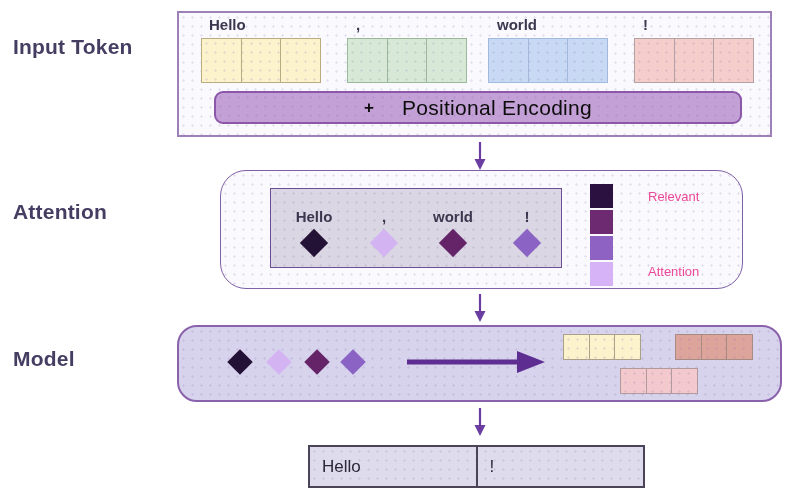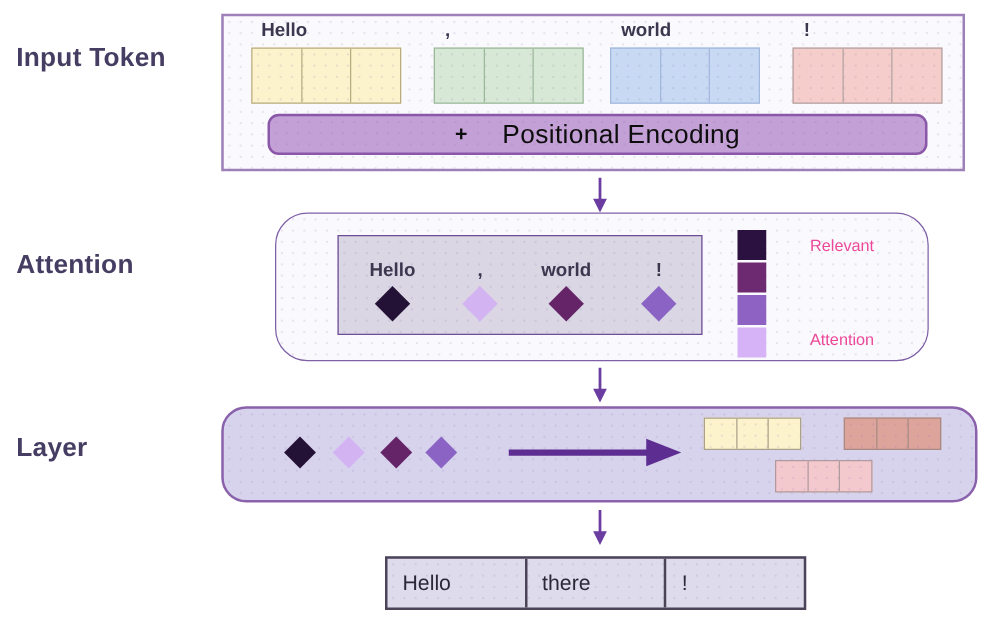--- a/index.html
+++ b/index.html
@@ -61,21 +61,21 @@
 
 <div class="canvas">
 
   <div class="heading" style="left:13px;top:32px">
     <div>Input Token</div>
   </div>
   <div class="heading" style="left:13px;top:197px">
     <div>Attention</div>
   </div>
   <div class="heading" style="left:13px;top:344px">
-    <div>Layer</div>
+    <div>Model</div>
   </div>
 
   <div class="input-box dotted"></div>
 
   <div class="tok-label" style="left:209px">Hello</div>
   <div class="tok-label" style="left:356px">,</div>
   <div class="tok-label" style="left:497px">world</div>
   <div class="tok-label" style="left:643px">!</div>
 
   <div class="cellgroup cg-lg dotted" style="left: 201px; background-color: rgb(252, 243, 205); color: rgb(183, 171, 128);">
@@ -177,17 +177,16 @@
 
   <div class="varrow" style="top: 408px; color: rgb(107, 61, 160);">
     <svg width="16" height="28" viewBox="0 0 16 28">
       <path d="M8 0 V18" stroke="currentColor" stroke-width="2.2"></path>
       <polygon points="2.5,17 13.5,17 8,28" fill="currentColor"></polygon>
     </svg>
   </div>
 
   <div class="out-table dotted">
     <div class="out-cell">Hello</div>
-    <div class="out-cell">there</div>
     <div class="out-cell">!</div>
   </div>
 
 </div>
 
 </body></html>

